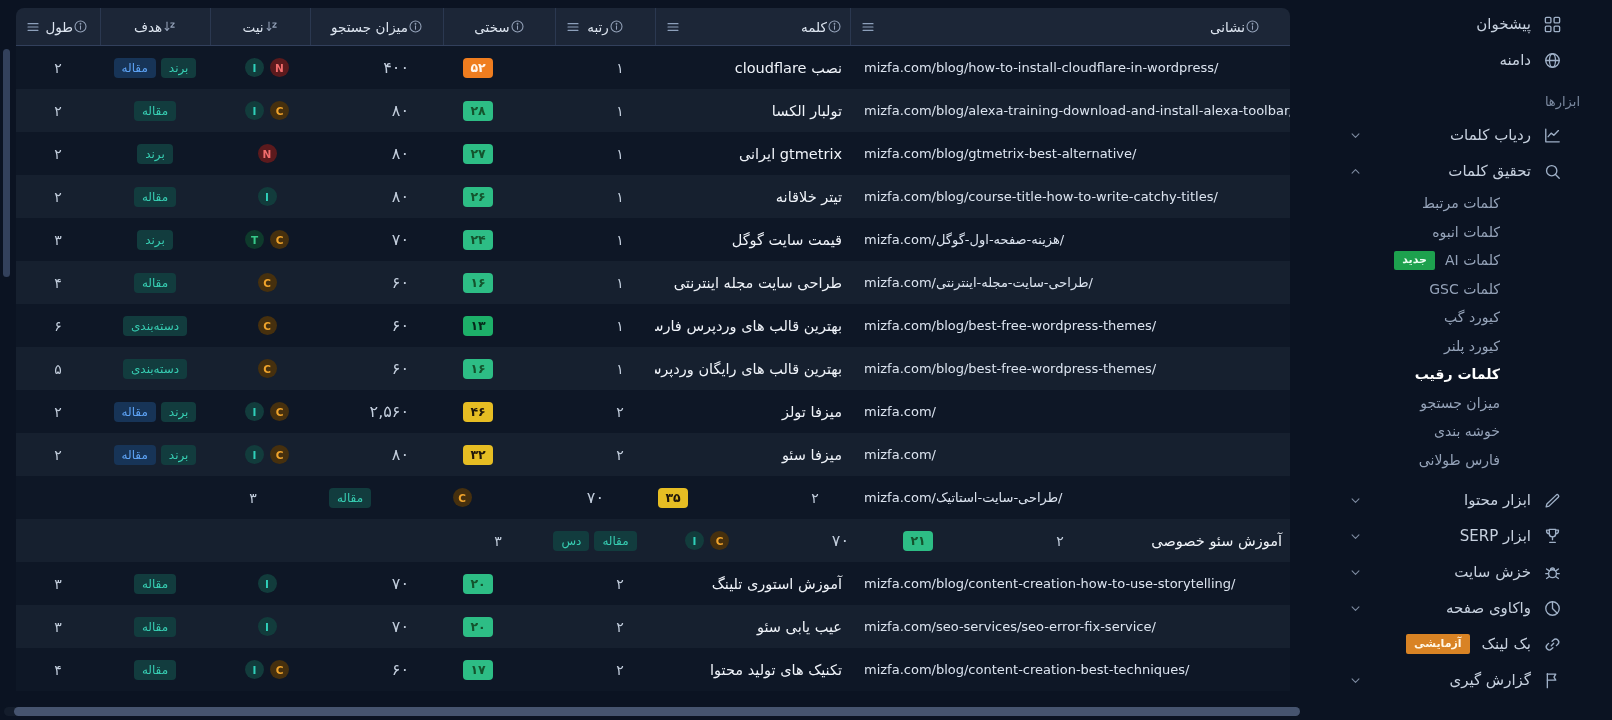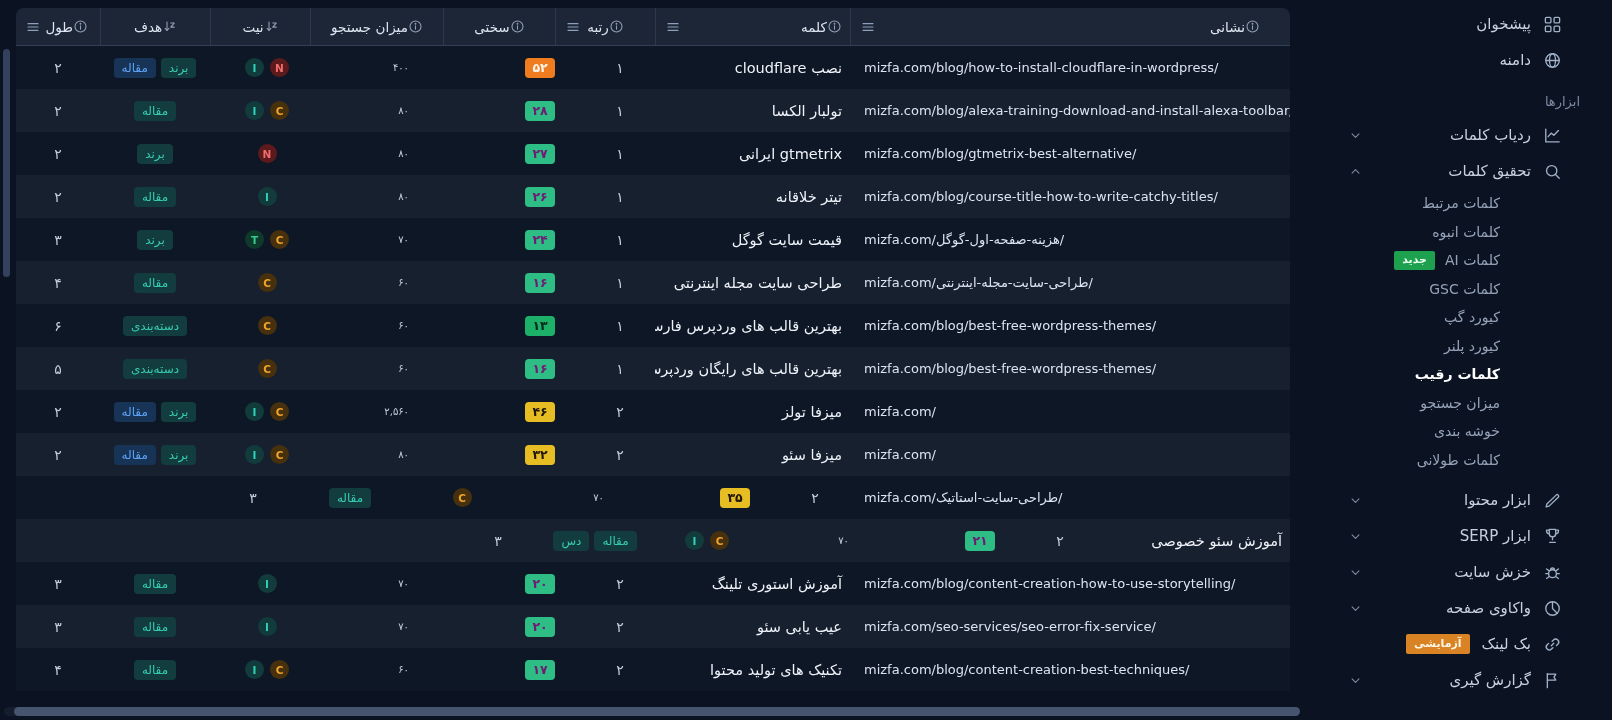--- a/index.html
+++ b/index.html
@@ -53,28 +53,28 @@
   .col-volume{width:133px}
   .col-intent{width:100px}
   .col-goal{width:110px}
   .col-length{width:84px}
 
   .td.col-url{direction:ltr;justify-content:flex-start;padding-left:14px}
   .url{color:#dce4f0;font-size:13px;white-space:nowrap}
   .td.col-keyword{justify-content:flex-start;padding-right:8px}
   .kw{color:#f0f4fa;font-size:14.5px;white-space:nowrap}
   .td.col-rank{justify-content:center;padding-left:30px;color:#c3cedd;font-size:14px}
-  .td.col-difficulty{justify-content:flex-start;padding-left:20px}
+  .td.col-difficulty{justify-content:flex-end;padding-left:20px}
   .kd{min-width:30px;height:20px;display:inline-flex;align-items:center;justify-content:center;
     border-radius:4px;font-size:12.5px;font-weight:bold;padding:0 5px}
   .kd-orange{background:#ef7d1f;color:#fff5ec}
   .kd-yellow{background:#e6bd23;color:#20160a}
-  .kd-green{background:#2dbd85;color:#701a75}
+  .kd-green{background:#2dbd85;color:#14532d}
   .kd-darkgreen{background:#1db069;color:#06281a}
-  .td.col-volume{justify-content:flex-start;padding-right:34px;color:#c3cedd;font-size:10px}
+  .td.col-volume{justify-content:flex-start;padding-right:34px;color:#c3cedd;font-size:16px}
   .td.col-intent{justify-content:center;padding-left:14px;gap:6px}
   .intent{width:19px;height:19px;border-radius:50%;display:inline-flex;align-items:center;
     justify-content:center;font-size:10.5px;font-weight:bold}
   .intent-n{background:#5c1a1d;color:#f26d6d}
   .intent-i{background:#123c3c;color:#2fd0ba}
   .intent-c{background:#46300e;color:#f0a42c}
   .intent-t{background:#0e3a2c;color:#37c98a}
   .td.col-goal{justify-content:center;gap:5px}
   .goal{font-size:12px;padding:3px 8px;border-radius:4px;white-space:nowrap}
   .goal-teal{background:#123c3e;color:#37cdb2}
@@ -180,21 +180,21 @@
         </div>
         <div class="side-sub-item">
           <span>میزان جستجو</span>
 
         </div>
         <div class="side-sub-item">
           <span>خوشه بندی</span>
 
         </div>
         <div class="side-sub-item">
-          <span>کلمات طولانی</span>
+          <span>فارس طولانی</span>
 
         </div>
         </div>
         <div class="side-item">
     <span class="icn side-icn">
             <svg viewBox="0 0 24 24">
               <path d="M4 20l.9-3.6L16.6 5.2a1.9 1.9 0 012.7 2.7L7.6 19.1 4 20z"></path>
             </svg>
           </span>
     <span class="side-label">ابزار محتوا</span>

